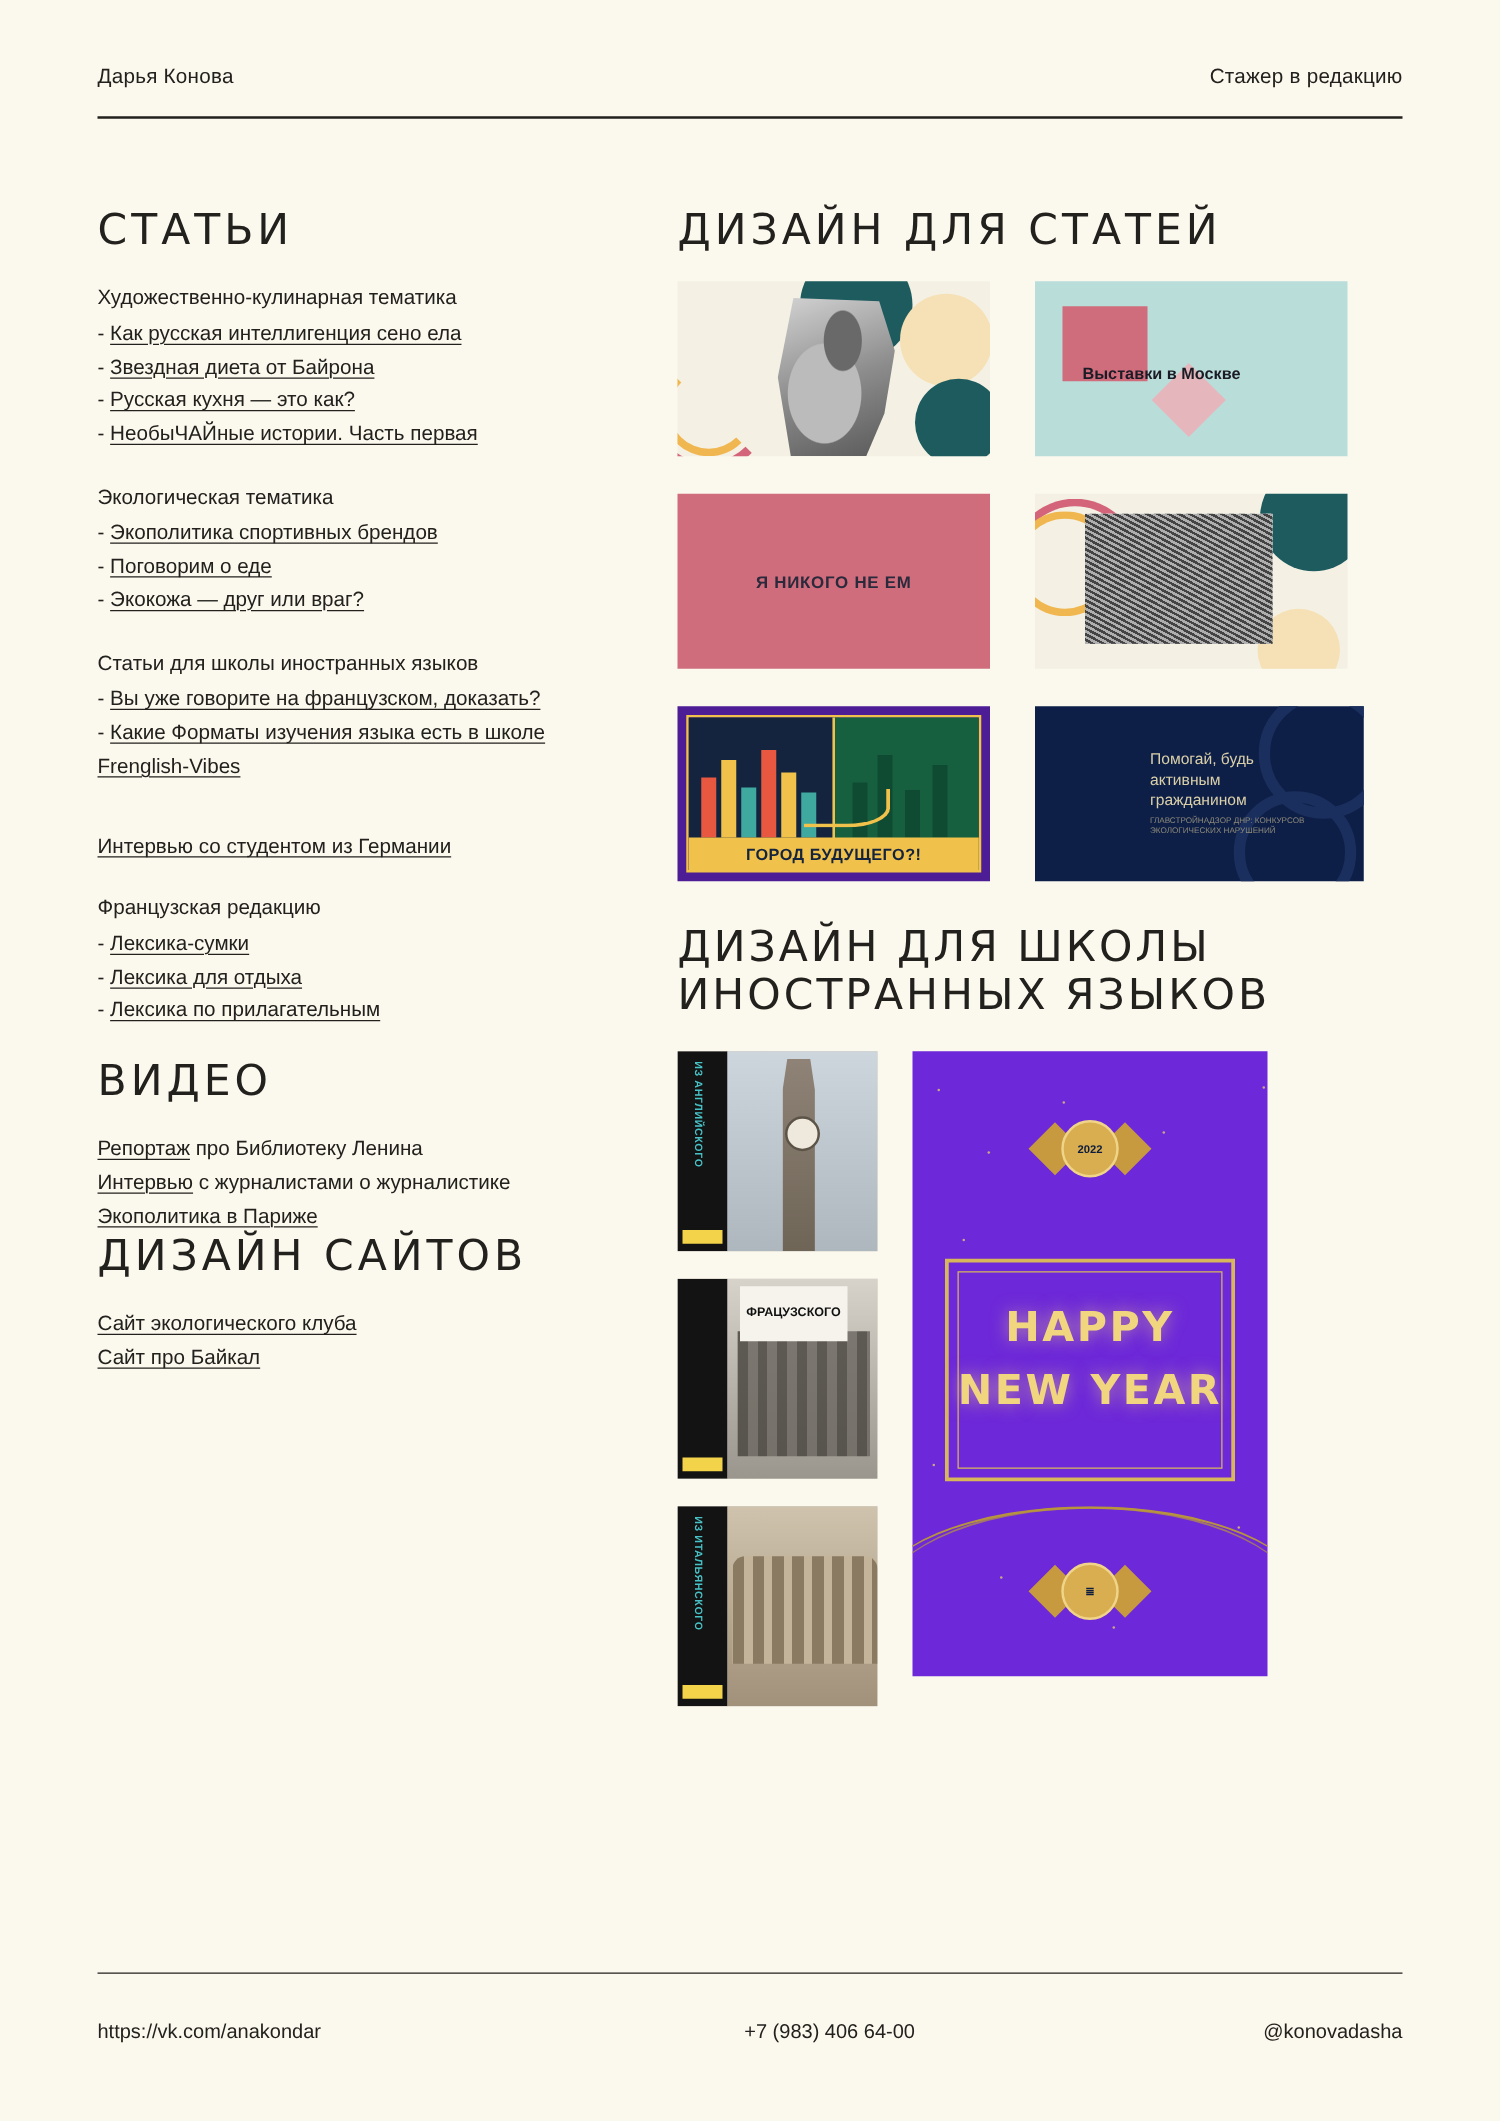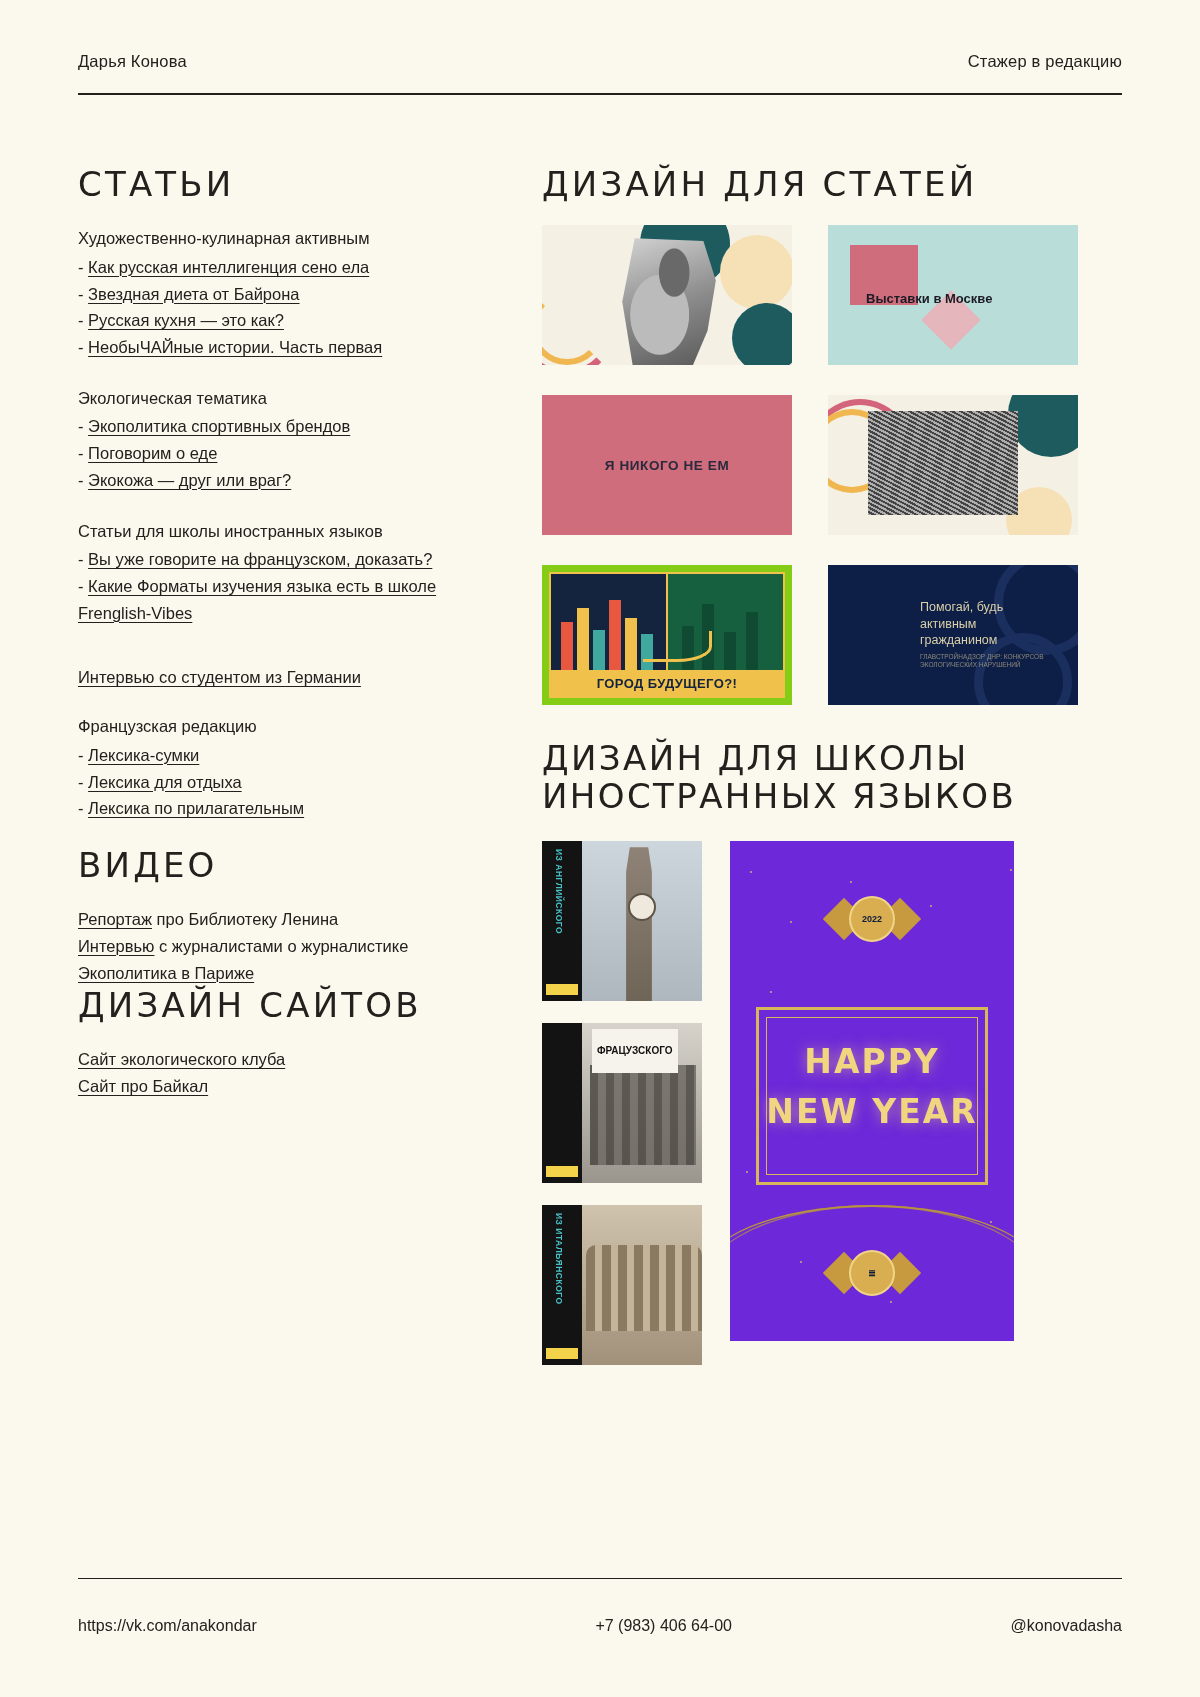--- a/index.html
+++ b/index.html
@@ -177,41 +177,41 @@
   .t4 .eng {
     position: absolute; left: 40px; top: 16px; width: 150px; height: 104px;
     background:
       linear-gradient(0deg, rgba(0,0,0,.35), rgba(0,0,0,.35)),
       repeating-linear-gradient(28deg, #ffffff 0 2px, #7c776f 2px 4px),
       linear-gradient(180deg, #efece4, #84807a);
     filter: grayscale(1) contrast(1.2);
   }
 
   
-  .t5 { background: #84cc16; padding: 7px; box-sizing: border-box; }
+  .t5 { background: #4c1d95; padding: 7px; box-sizing: border-box; }
   .t5 .inner { position: absolute; inset: 7px; border: 2px solid #f0c14b; display: flex; }
   .t5 .half { flex: 1; position: relative; overflow: hidden; }
   .t5 .half.left { background: #14243f; }
   .t5 .half.right { background: #17603f; border-left: 2px solid #f0c14b; }
   .t5 .b {
     position: absolute; bottom: 26px; width: 12px; background: #e8573f;
   }
   .t5 .caption {
     position: absolute; left: 0; right: 0; bottom: 0; height: 26px;
     background: #f0c14b; color: #14243f; font-weight: bold; font-size: 13px;
     display: flex; align-items: center; justify-content: center; letter-spacing: 0.4px;
   }
   .t5 .arrow {
     position: absolute; left: 92px; bottom: 34px; width: 66px; height: 28px;
     border-bottom: 3px solid #f0c14b; border-right: 3px solid #f0c14b;
     border-radius: 0 0 50% 0;
   }
 
   
-  .t6 { background: #0e1f47; }
+  .t6 { background: #0e1f47; padding-left: 13px; }
   .t6 .ring1 { position: absolute; right: -20px; top: -14px; width: 86px; height: 86px; border: 9px solid #1a2f5d; border-radius: 50%; }
   .t6 .ring2 { position: absolute; right: 6px; bottom: -26px; width: 80px; height: 80px; border: 9px solid #1a2f5d; border-radius: 50%; }
   .t6 .txt {
     position: absolute; left: 92px; top: 34px; color: #d9cfa8; font-size: 12.5px; line-height: 1.32;
   }
   .t6 .sub { color: #8d8a7a; font-size: 6.5px; line-height: 1.3; margin-top: 4px; }
 
   
   .school-grid {
     display: flex;
@@ -332,21 +332,21 @@
   </div>
   <div class="header-rule"></div>
 
   <div class="content">
 
     <div class="col-left">
 
       <h2 class="section-title">СТАТЬИ</h2>
 
       <div class="group">
-        <div class="group-label">Художественно-кулинарная активным</div>
+        <div class="group-label">Художественно-кулинарная тематика</div>
         <div class="item"><span class="dash">- </span><a class="link">Как русская интеллигенция сено ела </a></div>
         <div class="item"><span class="dash">- </span><a class="link">Звездная диета от Байрона</a></div>
         <div class="item"><span class="dash">- </span><a class="link">Русская кухня — это как?</a></div>
         <div class="item"><span class="dash">- </span><a class="link">НеобыЧАЙные истории. Часть первая</a></div>
       </div>
 
       <div class="group">
         <div class="group-label">Экологическая тематика</div>
         <div class="item"><span class="dash">- </span><a class="link">Экополитика спортивных брендов</a></div>
         <div class="item"><span class="dash">- </span><a class="link">Поговорим о еде</a></div>

